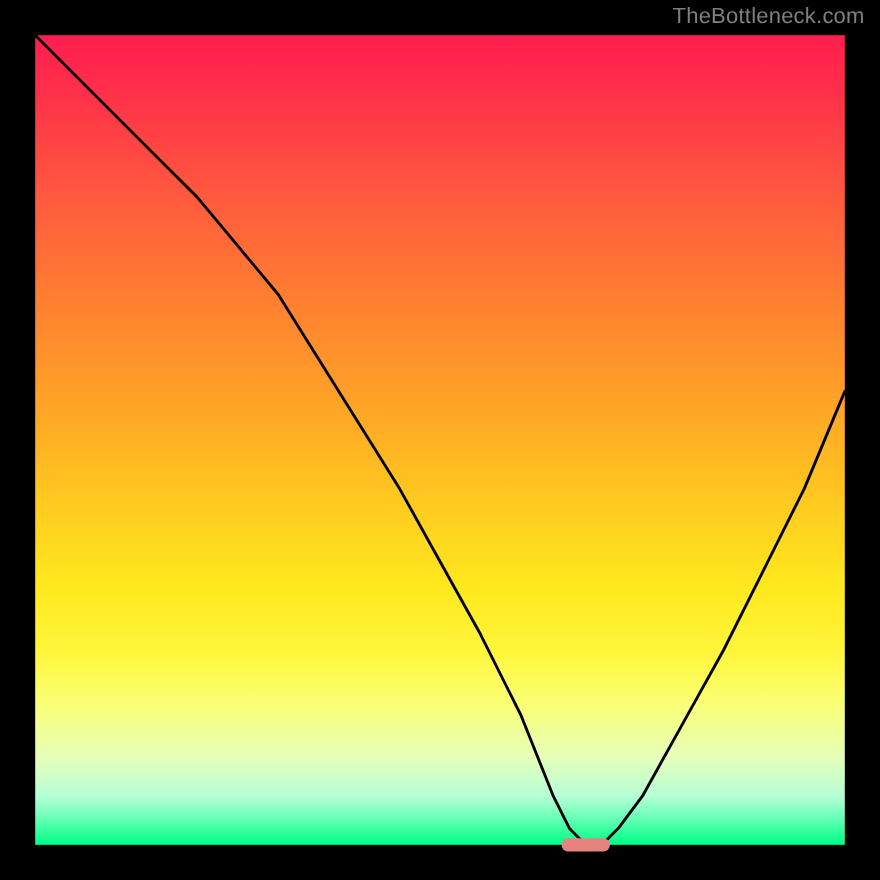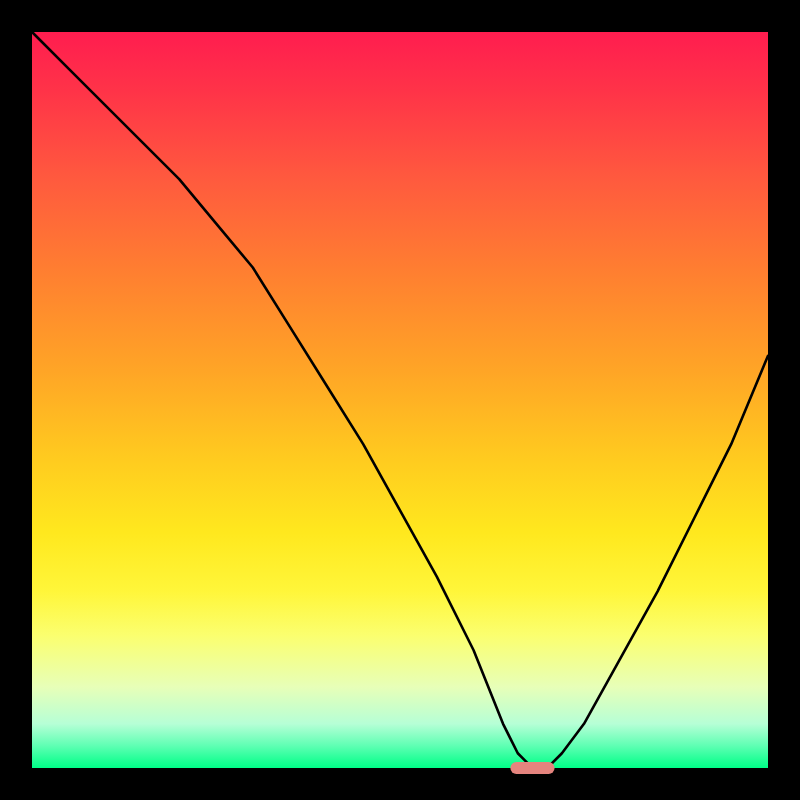--- a/index.html
+++ b/index.html
@@ -63,13 +63,14 @@
 <body>
 
 <div class="frame">
   <div class="plot-area"></div>
 
   <svg class="svg-overlay" viewBox="0 0 800 800">
     <path id="curve-path" fill="none" stroke="#000000" stroke-width="2.6" stroke-linejoin="round" stroke-linecap="round" d="M32.00 32.00 L68.80 68.80 L105.60 105.60 L142.40 142.40 L179.20 179.20 L216.00 223.36 L252.80 267.52 L289.60 326.40 L326.40 385.28 L363.20 444.16 L400.00 510.40 L436.80 576.64 L473.60 650.24 L488.32 687.04 L503.04 723.84 L517.76 753.28 L525.12 760.64 L532.48 768.00 L547.20 768.00 L561.92 753.28 L584.00 723.84 L620.80 657.60 L657.60 591.36 L694.40 517.76 L731.20 444.16 L768.00 355.84"></path>
     <rect id="marker-rect" rx="6" ry="6" height="12" x="510.40" y="762.00" width="44.16" fill="#e5847e"></rect>
   </svg>
 
+  <div class="watermark">TheBottleneck.com</div>
 </div>
 
 </body></html>

